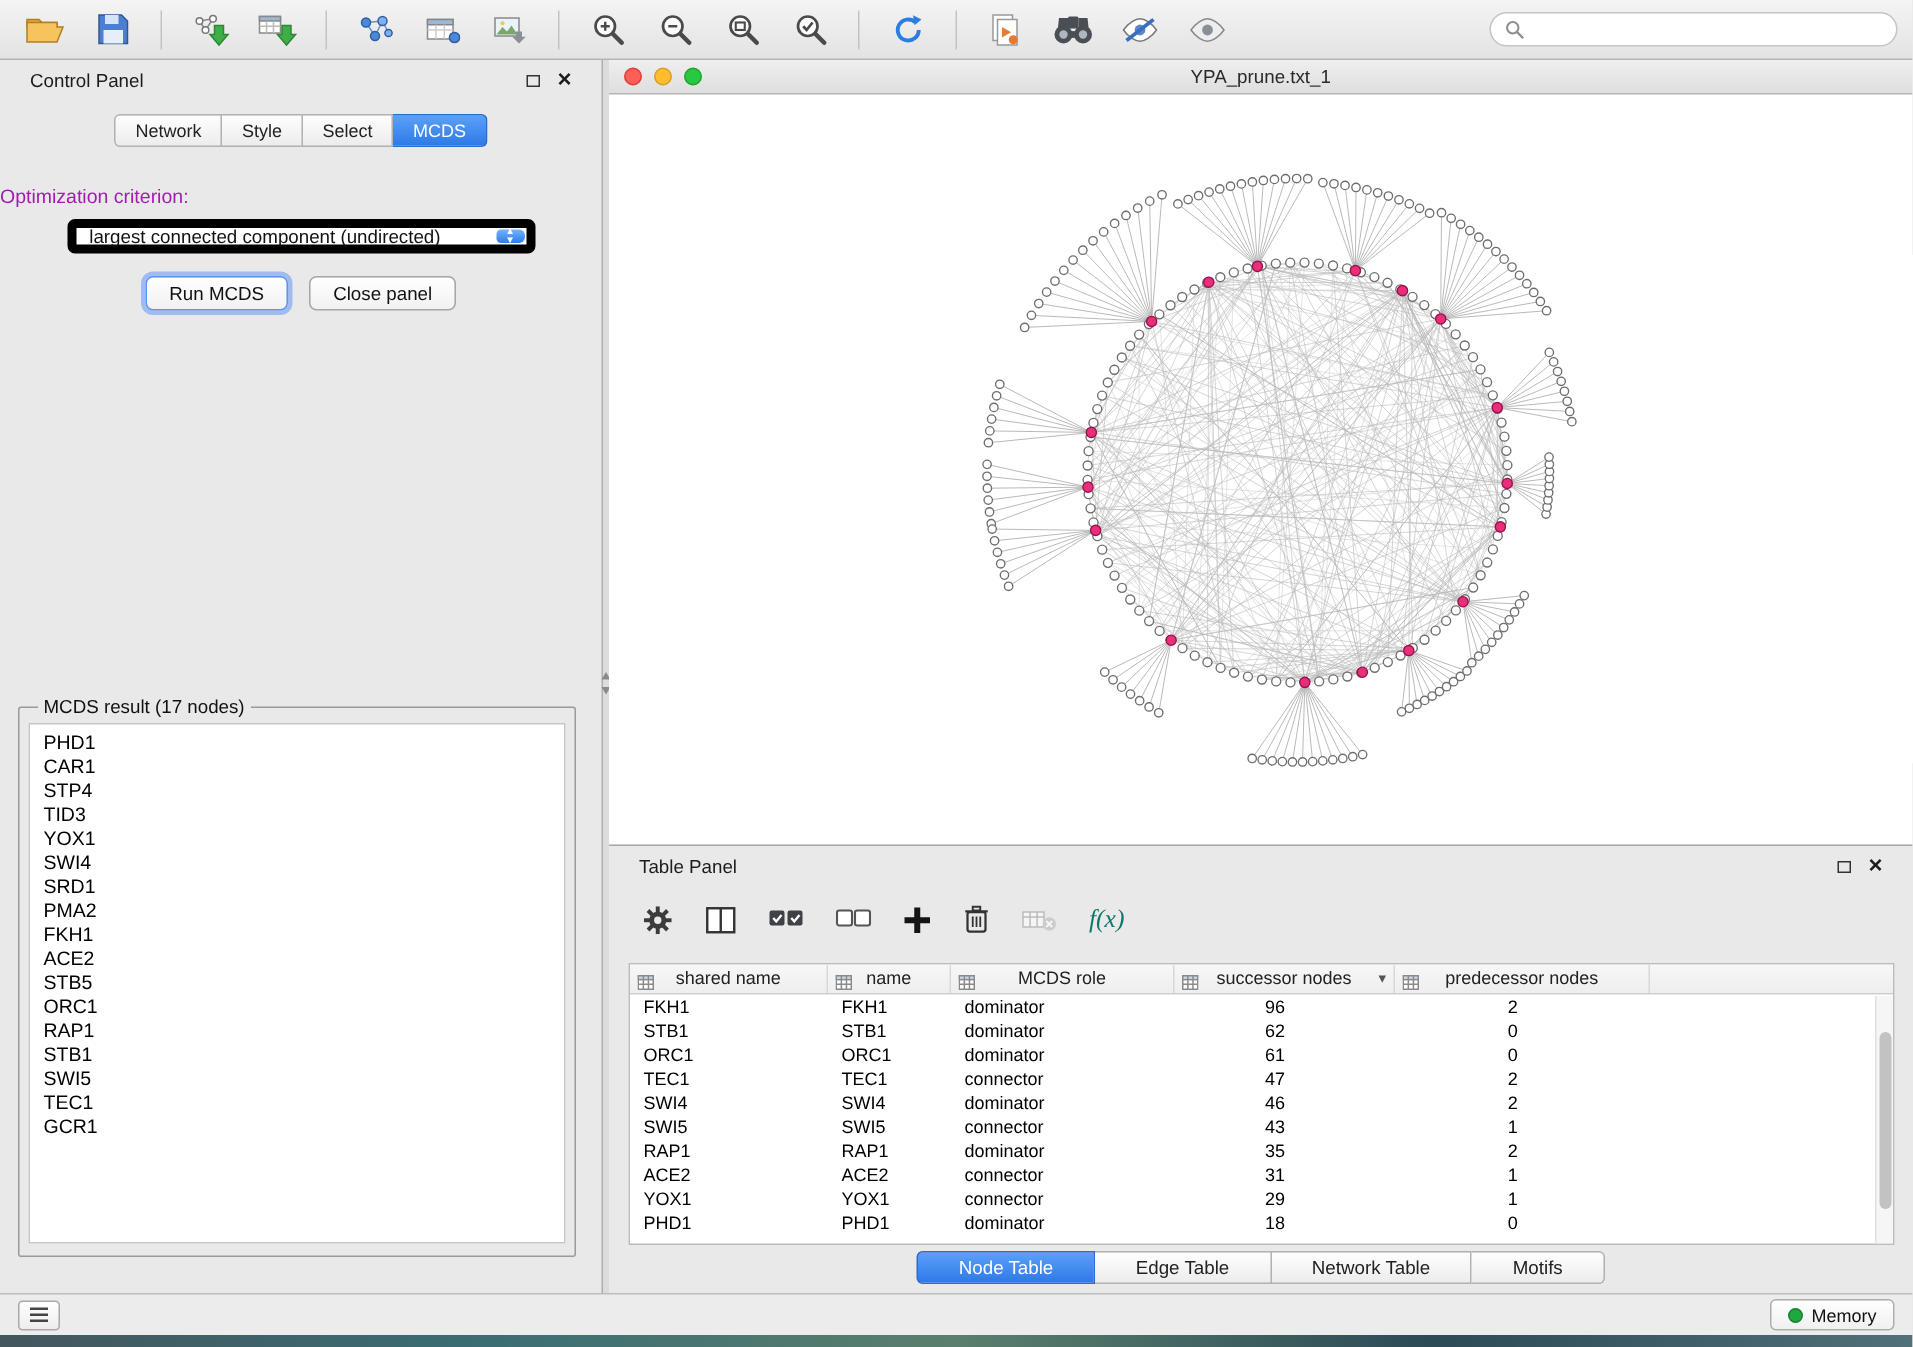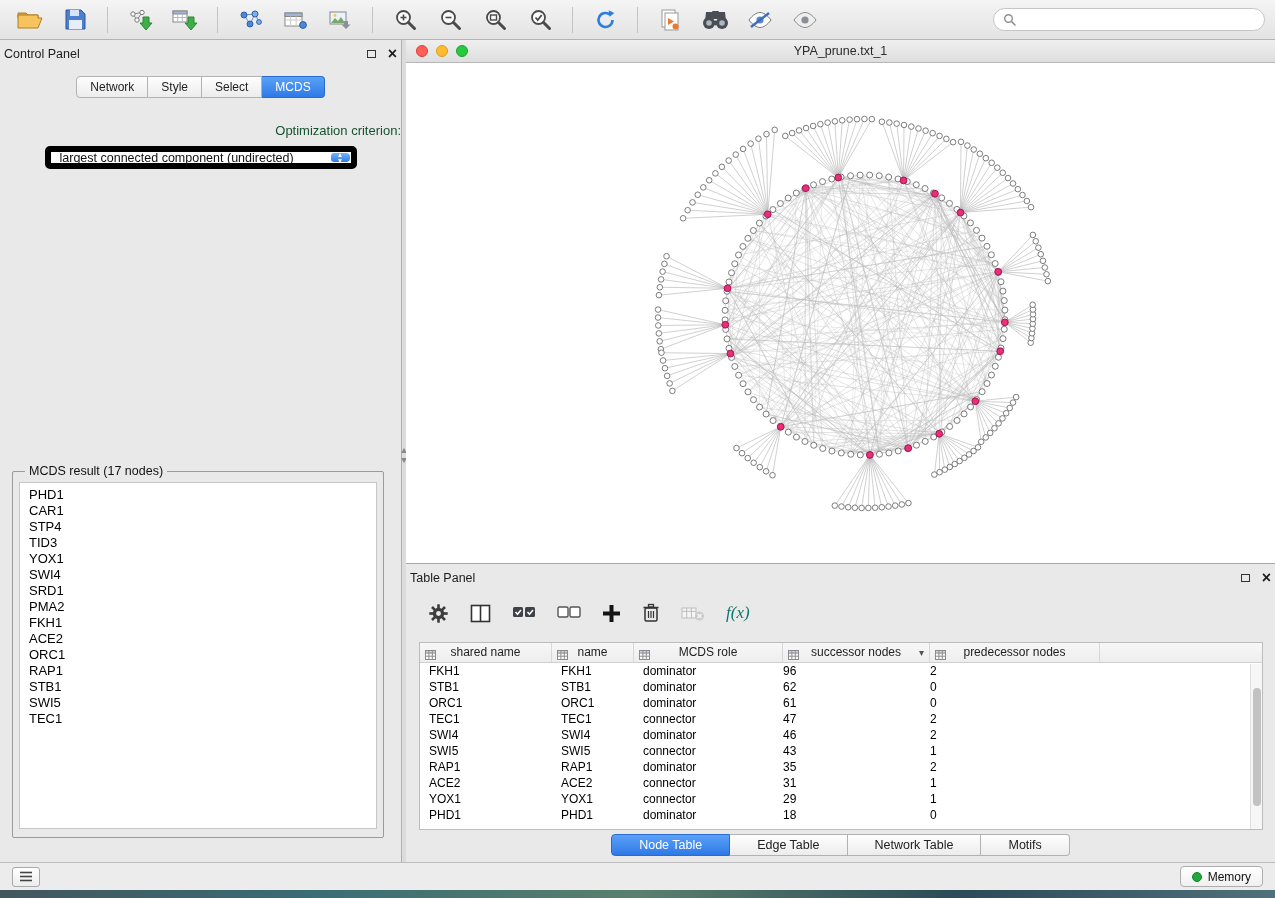--- a/index.html
+++ b/index.html
@@ -8,30 +8,30 @@
 
   
   #toolbar{position:absolute;left:0;top:0;width:1275px;height:40px;background:linear-gradient(#f4f4f4,#e3e3e3);border-bottom:1px solid #b4b4b4;display:flex;align-items:center;padding:0 10px;gap:5px}
   .tbi{display:flex;align-items:center;justify-content:center;width:40px;height:32px;border-radius:4px;cursor:default}
   .tb-sep{width:1px;height:26px;background:#c3c3c3;margin:0 7px}
   #searchbox{margin-left:auto;display:flex;align-items:center;background:#fff;border:1px solid #c5c5c5;border-radius:12px;height:23px;width:272px;padding:0 9px;gap:6px}
   #searchbox input{border:none;outline:none;flex:1;font-size:12px;background:transparent;font-family:"Liberation Sans",sans-serif}
 
   
   #control-panel{position:absolute;left:0;top:40px;width:402px;height:822px;background:#e9e9e9;border-right:1px solid #aeaeae}
-  .panel-head{height:28px;display:flex;align-items:center;padding:0 4px;font-size:12.5px;color:#1c1c1c}
+  .panel-head{height:28px;display:flex;align-items:center;padding:0 20px;font-size:12.5px;color:#1c1c1c}
   .panel-btns{margin-left:auto;display:flex;gap:12px;align-items:center}
   .float-box{width:9px;height:8px;border:1.5px solid #333;display:inline-block}
   .close-x{font-size:16px;font-weight:bold;color:#1c1c1c;line-height:1}
   #cp-tabs{display:flex;justify-content:center;margin-top:8px}
   .cp-tab{padding:3px 13px;font-size:12px;background:linear-gradient(#fefefe,#ececec);border:1px solid #b2b2b2;border-left:none;color:#222;cursor:default}
   .cp-tab:first-child{border-left:1px solid #b2b2b2;border-radius:4px 0 0 4px}
   .cp-tab:last-child{border-radius:0 4px 4px 0}
   .cp-tab.active{background:linear-gradient(#5ba1f9,#2e79e6);color:#fff;border-color:#2a6cce}
-  #opt-label{text-align:right;margin-top:25px;font-size:13px;color:#14532d}
+  #opt-label{text-align:left;margin-top:25px;font-size:13px;color:#a21caf}
   #dropdown{margin:8px auto 0;width:312px;height:23px;background:#fff;border:6px solid #000000;border-radius:5px;display:flex;align-items:center;font-size:12.5px;padding-left:9px;position:relative;color:#111}
   .dd-stepper{position:absolute;right:1px;top:1px;bottom:1px;width:19px;border-radius:3px 4px 4px 3px;background:linear-gradient(#74b3fc,#2e7bea);color:#fff;display:flex;flex-direction:column;align-items:center;justify-content:center;font-size:6.5px;line-height:6px}
   #btn-row{display:flex;justify-content:center;gap:14px;margin-top:15px}
   .mac-btn{height:23px;padding:0 15px;background:linear-gradient(#ffffff,#f1f1f1);border:1px solid #a6a6a6;border-radius:5px;font-size:12.5px;font-family:"Liberation Sans",sans-serif;color:#111}
   #run-btn{box-shadow:0 0 0 3px rgba(96,152,250,.55);border-color:#5a96f0}
   fieldset#mcds-box{position:absolute;left:12px;top:424px;width:372px;height:374px;border:1px solid #9a9a9a;border-radius:2px;padding:4px 6px 6px;background:transparent}
   #mcds-box legend{font-size:12.5px;padding:0 4px;margin-left:6px;color:#111}
   #mcds-list{background:#fff;border:1px solid #c6c6c6;width:100%;height:347px;overflow:hidden;padding:4px 9px;font-size:13px;line-height:16px;color:#000}
 
   
@@ -55,21 +55,21 @@
   #tp-toolbar{height:42px;display:flex;align-items:center;gap:21px;padding:0 22px;margin-top:0}
   .tpi{display:flex;align-items:center;justify-content:center;cursor:default}
   .fx{font-family:"Liberation Serif",serif;font-style:italic;font-size:17px;color:#0f766e}
   #table-wrap{position:absolute;left:13px;top:78px;width:844px;height:188px;background:#fff;border:1px solid #bcbcbc;overflow:hidden}
   #thead{display:flex;height:20px;background:linear-gradient(#f7f7f7,#eeeeee);border-bottom:1px solid #cfcfcf}
   .th{position:relative;font-size:12px;line-height:19px;text-align:center;border-right:1px solid #d8d8d8;color:#222;flex:none}
   .th .gi{position:absolute;left:5px;top:4px}
   .th .sortv{position:absolute;right:5px;top:0;color:#555;font-size:10px}
   .tr{display:flex;height:16px}
   .td{font-size:12px;line-height:16px;padding-left:9px;color:#000;flex:none;white-space:nowrap;overflow:hidden}
-  .td.num{text-align:left;padding-right:13px;padding-left:0}
+  .td.num{text-align:center;padding-right:13px;padding-left:0}
   #tscroll{position:absolute;right:0;top:21px;bottom:0;width:12px;background:#f6f6f6;border-left:1px solid #e0e0e0}
   #tscroll .thumb{position:absolute;left:1.5px;top:24px;width:8px;height:118px;background:#c2c2c2;border-radius:4px}
   #tp-tabs{position:absolute;left:0;right:0;top:270px;display:flex;justify-content:center}
   .tp-tab{padding:3px 27px;font-size:12.5px;background:linear-gradient(#fefefe,#ececec);border:1px solid #b2b2b2;border-left:none;color:#222;cursor:default}
   .tp-tab:first-child{border-left:1px solid #b2b2b2;border-radius:4px 0 0 4px}
   .tp-tab:last-child{border-radius:0 4px 4px 0}
   .tp-tab.active{background:linear-gradient(#5ba1f9,#2e79e6);color:#fff;border-color:#2a6cce}
 
   
   #statusbar{position:absolute;left:0;top:862px;width:1275px;height:28px;background:#ececec;border-top:1px solid #bdbdbd;display:flex;align-items:center;padding:0 12px}
@@ -243,38 +243,44 @@
       <div class="cp-tab active">MCDS</div>
     </div>
   <div id="opt-label">Optimization criterion:</div>
   <div id="dropdown">
     <span>largest connected component (undirected)</span>
     <span class="dd-stepper">
         <span>▲</span>
         <span>▼</span>
       </span>
   </div>
+  <div id="btn-row">
+    <button class="mac-btn" id="run-btn">Run MCDS</button>
+    <button class="mac-btn">Close panel</button>
+  </div>
   <fieldset id="mcds-box">
     <legend>MCDS result (17 nodes)</legend>
     <div id="mcds-list">
         <div>PHD1</div>
         <div>CAR1</div>
         <div>STP4</div>
         <div>TID3</div>
         <div>YOX1</div>
         <div>SWI4</div>
         <div>SRD1</div>
         <div>PMA2</div>
         <div>FKH1</div>
         <div>ACE2</div>
+        <div>STB5</div>
         <div>ORC1</div>
         <div>RAP1</div>
         <div>STB1</div>
         <div>SWI5</div>
         <div>TEC1</div>
+        <div>GCR1</div>
       </div>
   </fieldset>
 </div>
 
 <div id="vsplit">
   <div class="tri up"></div>
   <div class="tri dn"></div>
 </div>
 
 <div id="net-window">

